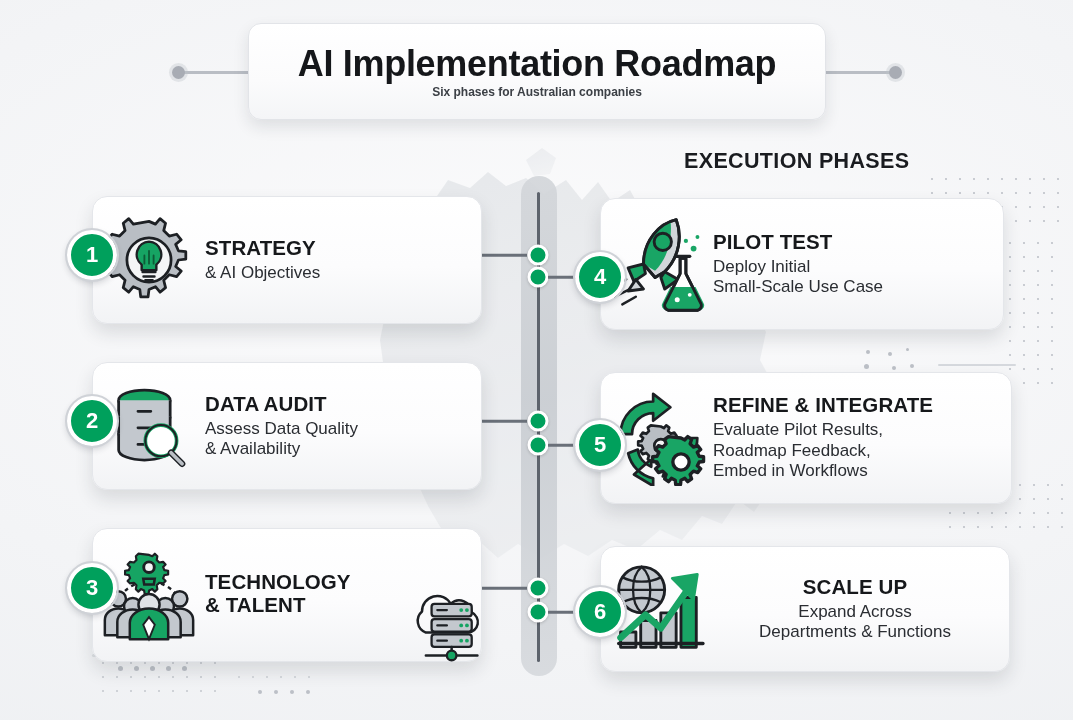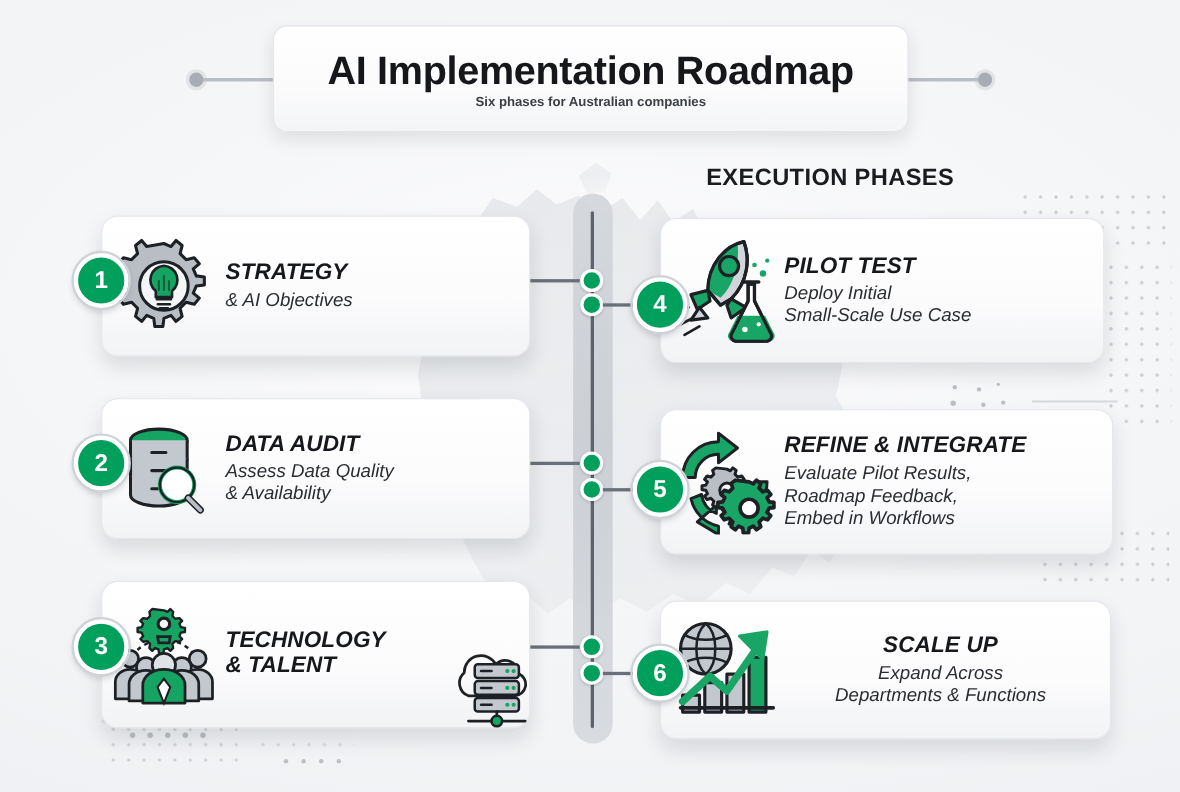--- a/index.html
+++ b/index.html
@@ -97,21 +97,21 @@
   
   .sec-head {
     position: absolute;
     font-size: 21.5px;
     font-weight: 700;
     letter-spacing: .35px;
     color: #1a1c20;
     text-shadow: 0 1px 0 rgba(255,255,255,.85);
   }
   .sec-left  { left: 152px; top: 149px; }
-  .sec-right { left: 642px; top: 149px; }
+  .sec-right { left: 684px; top: 149px; }
 
   
   .spine-bar {
     position: absolute;
     left: 521px; top: 176px;
     width: 36px; height: 500px;
     background: linear-gradient(180deg,#d3d6da 0%,#c9cdd2 45%,#d6d9dd 100%);
     border-radius: 18px;
     opacity: .92;
   }
@@ -150,21 +150,21 @@
     align-items: center;
   }
   .card-icon {
     flex: 0 0 auto;
     width: 112px;
     display: flex;
     align-items: center;
     justify-content: center;
   }
   .card-icon svg { display: block; }
-  .card-text { flex: 1 1 auto; padding-right: 12px; font-style: italic; }
+  .card-text { flex: 1 1 auto; padding-right: 12px; }
   .card-title {
     font-size: 20.5px;
     font-weight: 700;
     letter-spacing: .1px;
     color: #16181b;
     line-height: 1.12;
     margin-bottom: 3px;
   }
   .card-desc {
     font-size: 17px;

